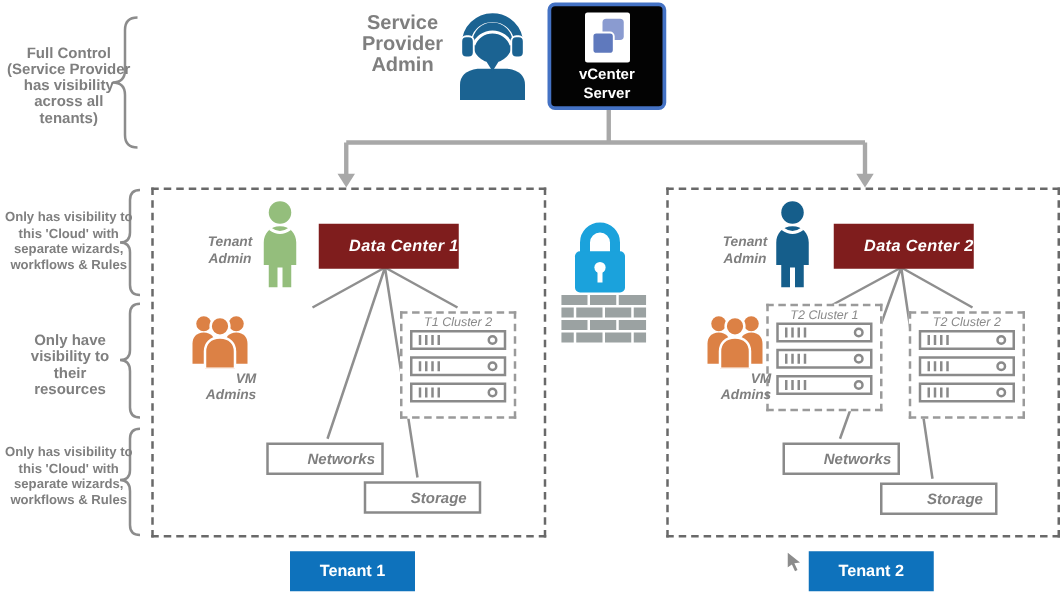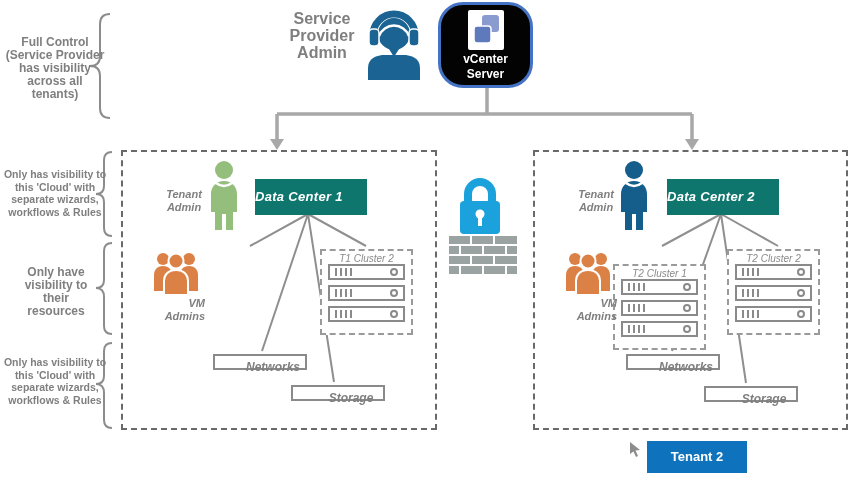--- a/index.html
+++ b/index.html
@@ -14,54 +14,54 @@
   .rail-label{
     position:absolute;color:#7f7f7f;font-weight:700;font-size:12px;
     line-height:13px;text-align:center;
   }
   .gray-label{color:#7f7f7f;font-weight:700;text-align:center;}
 
   .sp-admin-label{left:272px;top:10px;width:100px;font-size:16px;line-height:17px;}
 
   .vcenter-box{
     left:438px;top:2px;width:95px;height:86px;background:#030303;
-    border:3px solid #4472C4;border-radius:25px;box-sizing:border-box;text-align:center;
+    border:3px solid #4472C4;border-radius:6px;box-sizing:border-box;text-align:center;
   }
   .vcenter-tile{width:36px;height:40px;background:#fff;margin:5px auto 2px;border-radius:2px;
     display:flex;align-items:center;justify-content:center;}
   .vcenter-label{color:#fff;font-weight:700;font-size:12px;line-height:15px;width:62px;margin:0 auto;}
 
   .tenant-box{
     position:absolute;width:316px;height:280px;border:2px dashed #696969;
     box-sizing:border-box;background:transparent;font-style:italic;
   }
   .tenant-box.right{width:315px;}
 
   .dc-box{
-    position:absolute;width:112px;height:36px;background:#0f766e;color:#fff;
-    font-size:13px;font-weight:700;line-height:36px;text-align:left;letter-spacing:.3px;
+    position:absolute;width:112px;height:36px;background:#7f1d1d;color:#fff;
+    font-size:13px;font-weight:700;line-height:36px;text-align:right;letter-spacing:.3px;
   }
   .admin-label{position:absolute;width:58px;font-size:11px;line-height:13px;}
   .vm-label{position:absolute;width:58px;font-size:11px;line-height:13px;text-align:right;}
 
   .cluster{
     position:absolute;width:93px;height:86px;background:#fff;border:2px dashed #9a9a9a;
     box-sizing:border-box;
   }
   .cluster-label{font-size:10px;color:#8a8a8a;text-align:center;margin-top:2px;font-weight:400;}
   .server-row{
     height:16px;margin:0 6px 5px;border:2px solid #8a8a8a;background:#fff;
     display:flex;align-items:center;justify-content:space-between;box-sizing:border-box;
   }
   .server-bars{display:flex;gap:3px;margin-left:5px;}
   .server-bars i{display:block;width:2px;height:8px;background:#8a8a8a;}
   .server-led{width:8px;height:8px;border:2px solid #8a8a8a;border-radius:50%;margin-right:5px;box-sizing:border-box;}
 
   .res-box{
-    position:absolute;width:94px;height:16px;border:2px solid #8a8a8a;background:#fff;
+    position:absolute;width:94px;height:26px;border:2px solid #8a8a8a;background:#fff;
     color:#7f7f7f;font-weight:700;font-size:12px;line-height:22px;text-align:center;box-sizing:border-box;padding-left:26px;
   }
 
   .tenant-btn{
     position:absolute;width:100px;height:32px;background:#0E72BC;color:#fff;
     font-weight:700;font-size:13px;line-height:32px;text-align:center;cursor:pointer;
   }
 </style>
 </head>
 <body>
@@ -180,21 +180,21 @@
     <div class="abs" style="left:82px;top:8px;">
       <svg width="34" height="70" viewBox="0 0 34 70">
         <circle cx="17" cy="10" r="9" fill="#155E8B"></circle>
         <path d="M17,21 C9,21 4,27 4,34 L4,52 L8,52 L8,70 L15,70 L15,54 L19,54 L19,70 L26,70 L26,52 L30,52 L30,34 C30,27 25,21 17,21 Z" fill="#155E8B"></path>
         <path d="M9,23 Q17,29 25,23" stroke="#fff" stroke-width="2.5" fill="none"></path>
       </svg>
     </div>
 
     <div class="dc-box" style="left:132px;top:27px;">Data Center 2</div>
 
-    <div class="cluster" style="left:78px;top:112px;">
+    <div class="cluster" style="left:78px;top:91px;">
       <div class="cluster-label">T2 Cluster 1</div>
       <div class="server-row">
         <span class="server-bars">
             <i></i>
             <i></i>
             <i></i>
             <i></i>
           </span>
         <span class="server-led"></span>
       </div>
@@ -287,20 +287,21 @@
           <rect x="23" y="20" width="21" height="8"></rect>
           <rect x="46" y="20" width="22" height="8"></rect>
         <rect x="0" y="30" width="10" height="8"></rect>
           <rect x="12" y="30" width="21" height="8"></rect>
           <rect x="35" y="30" width="21" height="8"></rect>
           <rect x="58" y="30" width="10" height="8"></rect>
       </g>
     </svg>
   </div>
 
+  <div class="tenant-btn" style="left:232px;top:441px;">Tenant 1</div>
   <div class="tenant-btn" style="left:647px;top:441px;">Tenant 2</div>
 
   <div class="abs" style="left:630px;top:442px;">
     <svg width="12" height="16" viewBox="0 0 12 16">
       <path d="M0,0 L10,8 L5.5,8.5 L8,14 L6,15 L3.5,9.5 L0,12 Z" fill="#8c8c8c"></path>
     </svg>
   </div>
 
 </div>
 

